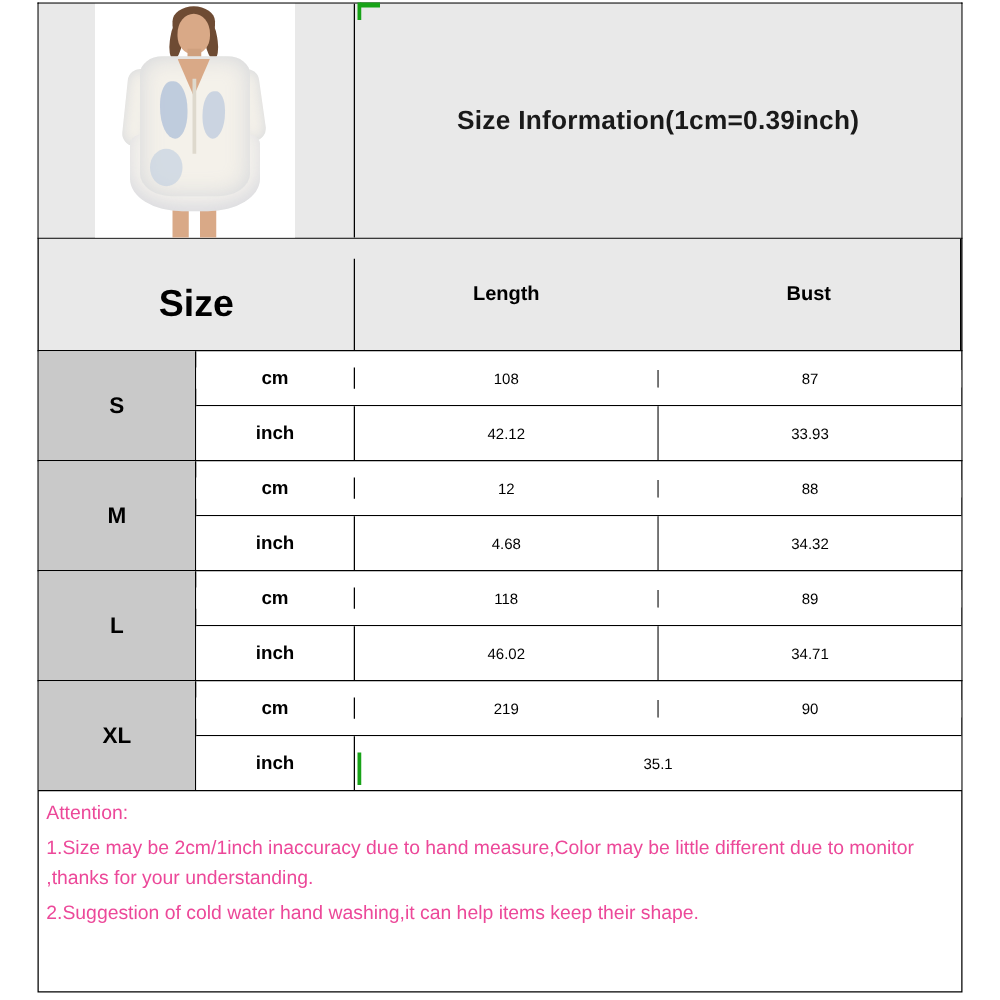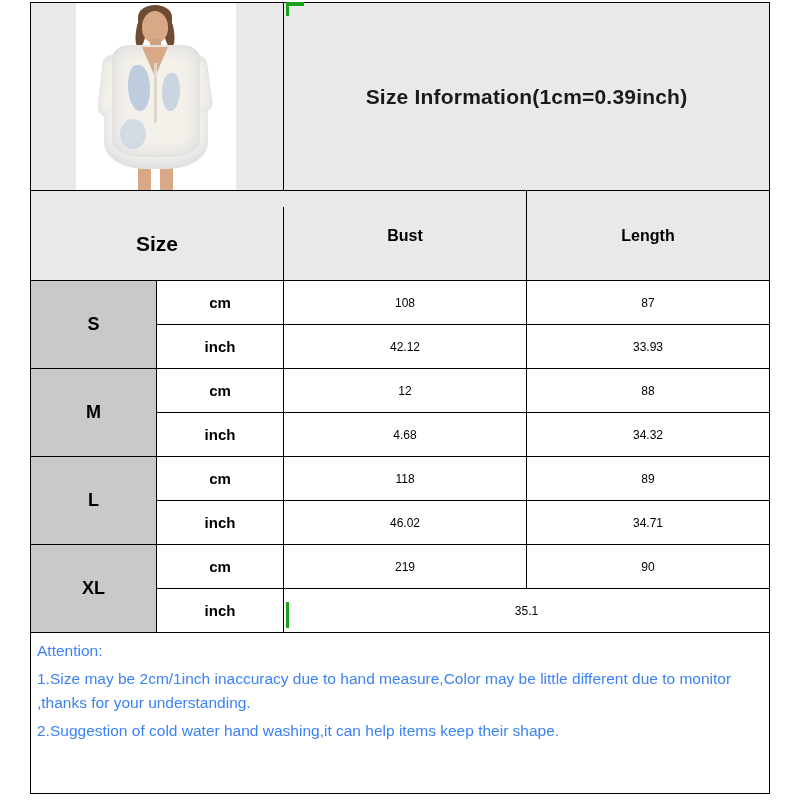--- a/index.html
+++ b/index.html
@@ -199,21 +199,21 @@
     border: 1px solid #000;
     border-bottom: none;
     box-sizing: border-box;
     background: #e9e9e9;
   }
   .ch-size {
     width: 253px;
     border-right: 1px solid #000;
     box-sizing: border-box;
     display: flex; align-items: center; justify-content: center;
-    font-size: 21px; font-weight: bold; margin-top: 16px;
+    font-size: 30px; font-weight: bold; margin-top: 16px;
   }
   .ch-col {
     flex: 1;
     border-right: 1px solid #000;
     box-sizing: border-box;
     display: flex; align-items: center; justify-content: center;
     font-size: 16px; font-weight: bold;
   }
   .ch-col.last { border-right: none; }
 
@@ -236,21 +236,21 @@
   }
   .dg-rows {
     flex: 1;
     display: flex;
     flex-direction: column;
   }
   .dg-row {
     flex: 1;
     display: flex;
   }
-  .dg-row.first { border-bottom: 1px solid #000; }
+  .dg-row.first { border-bottom: 1px solid #000; align-items: center; }
   .dg-unit {
     width: 127px;
     border-right: 1px solid #000;
     box-sizing: border-box;
     display: flex; align-items: center; justify-content: center;
     font-size: 15px; font-weight: bold;
     background: #ffffff;
   }
   .dg-val {
     flex: 1;
@@ -266,21 +266,21 @@
   .attention {
     border: 1px solid #000;
     box-sizing: border-box;
     padding: 6px 6px 10px 6px;
     height: 162px;
   }
   .attention p {
     margin: 0 0 4px 0;
     font-size: 15.5px;
     line-height: 1.55;
-    color: #3b82f6;
+    color: #ec4899;
   }
 
   
   .mark {
     position: absolute;
     background: #18a318;
   }
 </style>
 </head>
 <body>
@@ -313,22 +313,22 @@
         <div class="ph-placket"></div>
       </div>
     </div>
     <div class="header-title-cell">
       <span class="title-text">Size Information(1cm=0.39inch)</span>
     </div>
   </div>
 
   <div class="colhead-row">
     <div class="ch-size">Size</div>
+    <div class="ch-col last">Length</div>
     <div class="ch-col">Bust</div>
-    <div class="ch-col last">Length</div>
   </div>
 
   <div class="data-group">
     <div class="dg-size">S</div>
     <div class="dg-rows">
       <div class="dg-row first">
         <div class="dg-unit">cm</div>
         <div class="dg-val">108</div>
         <div class="dg-val last">87</div>
       </div>

